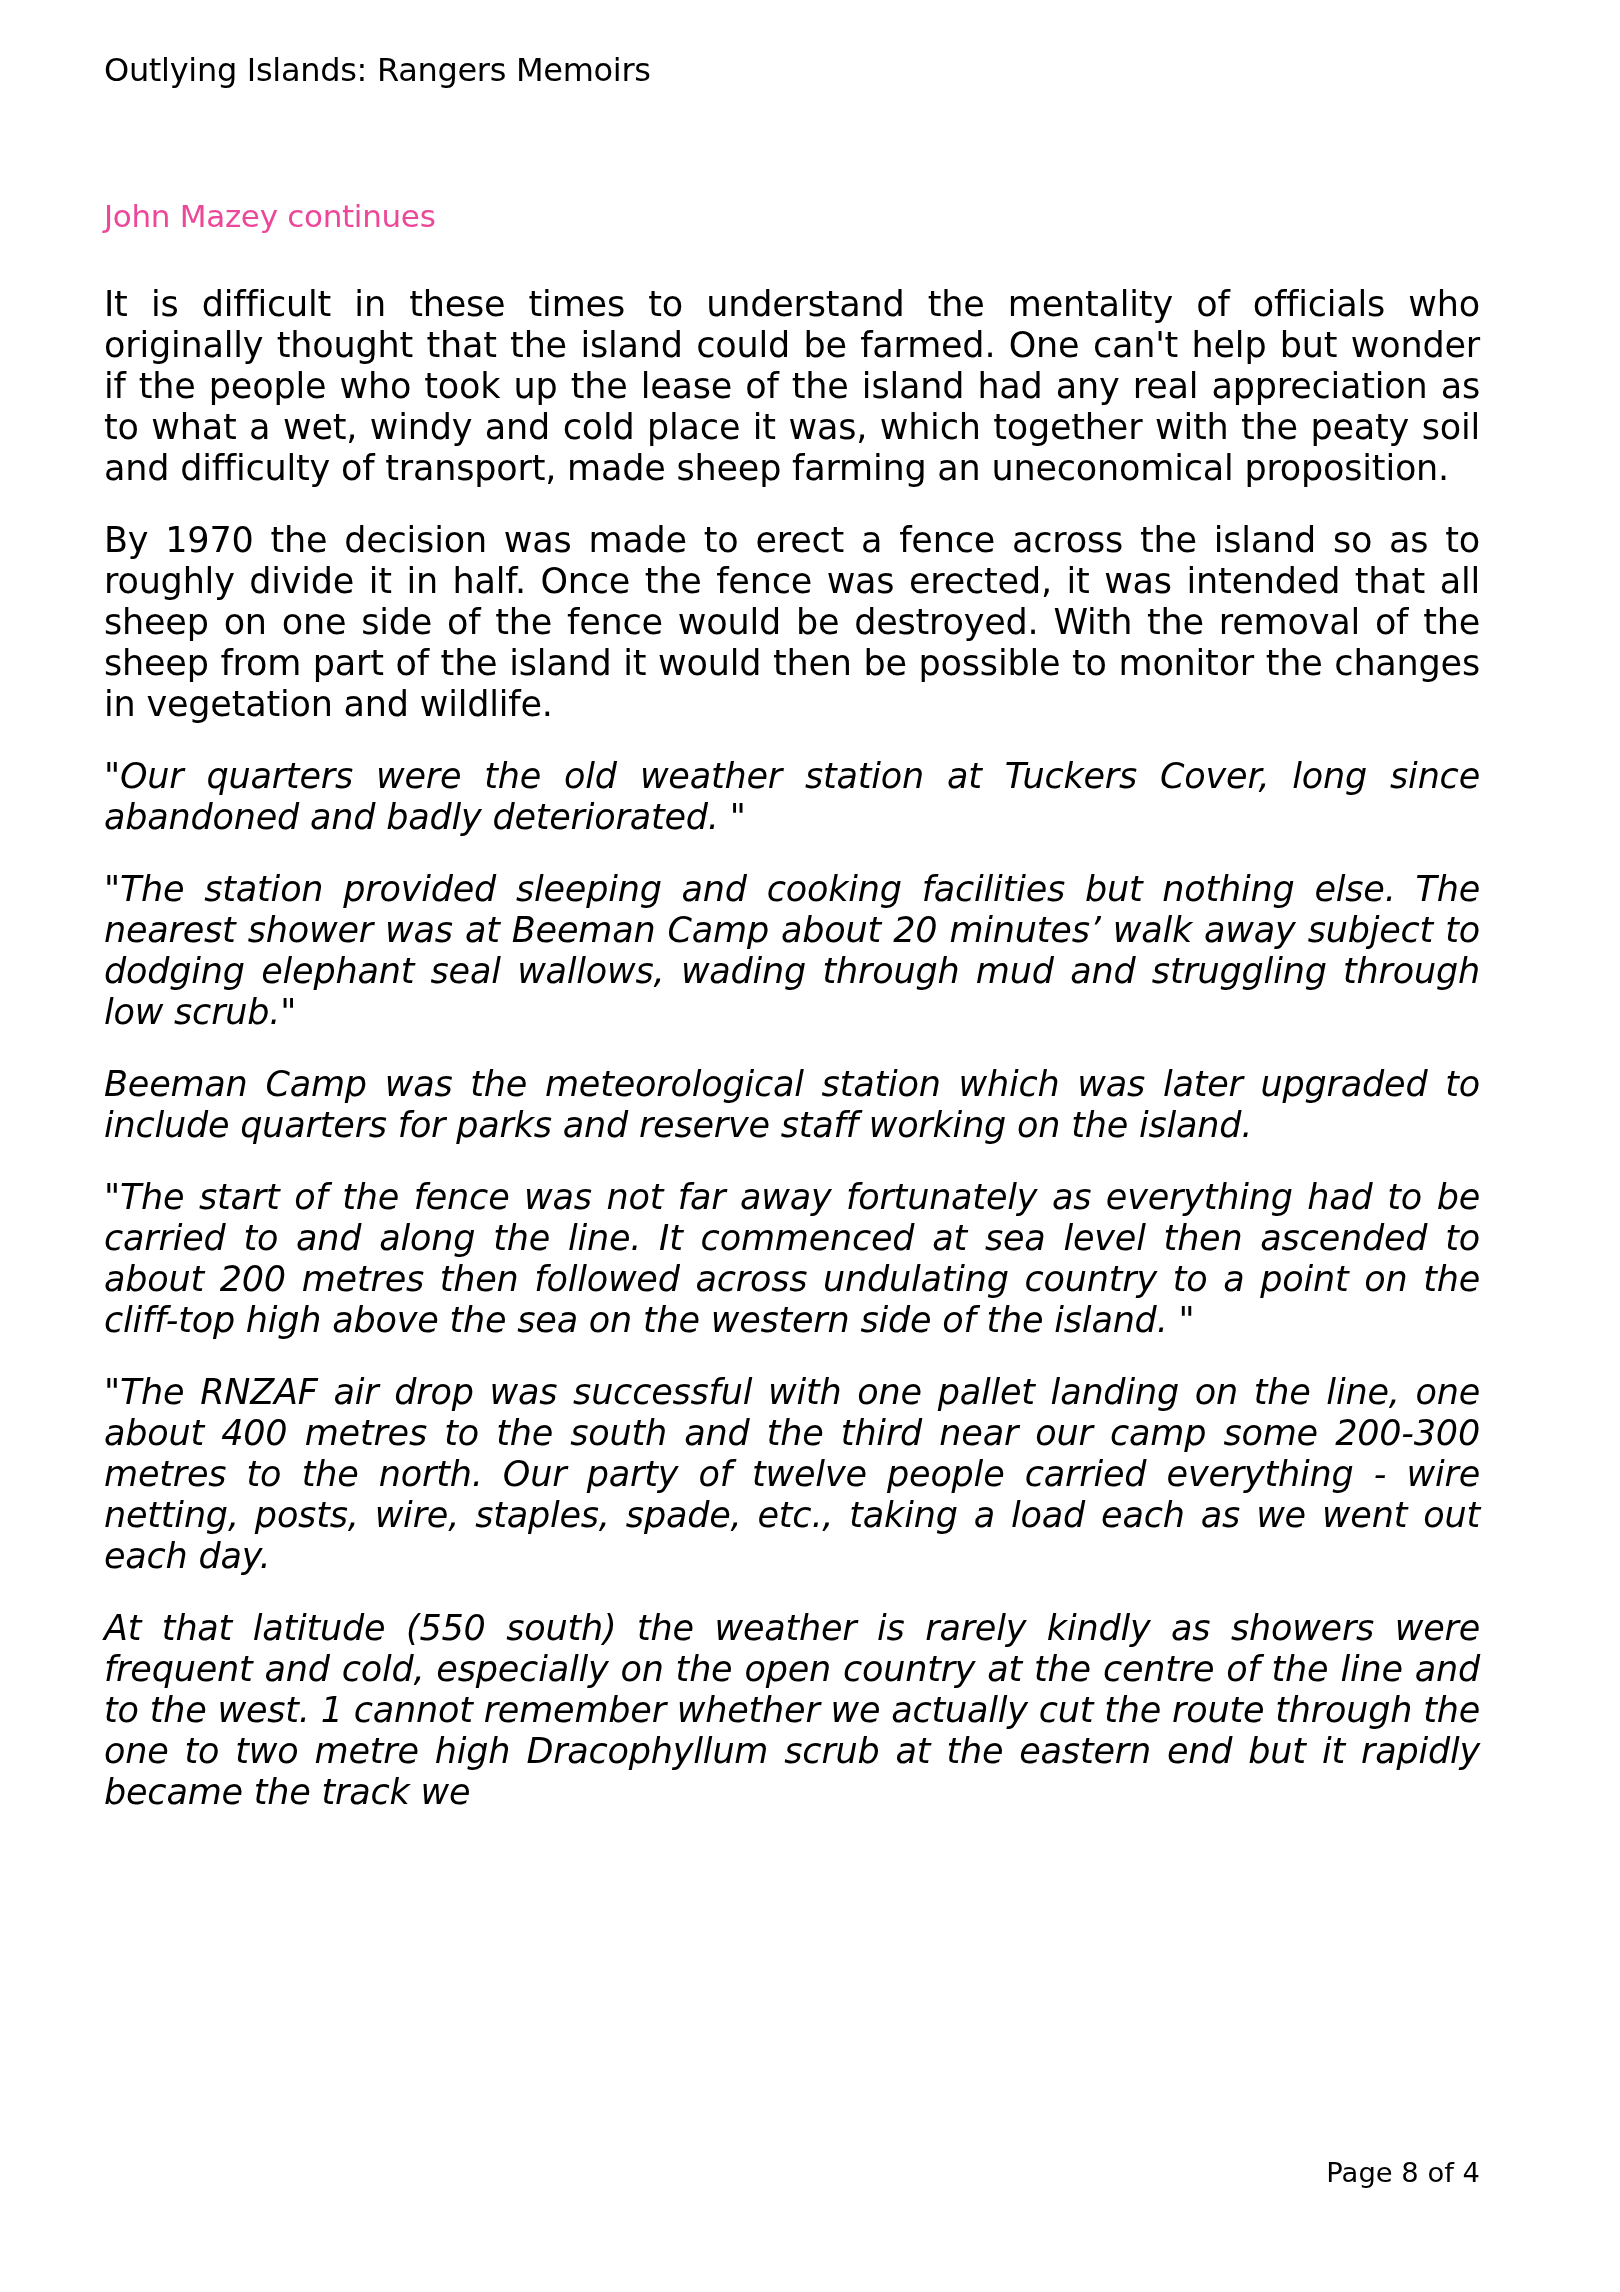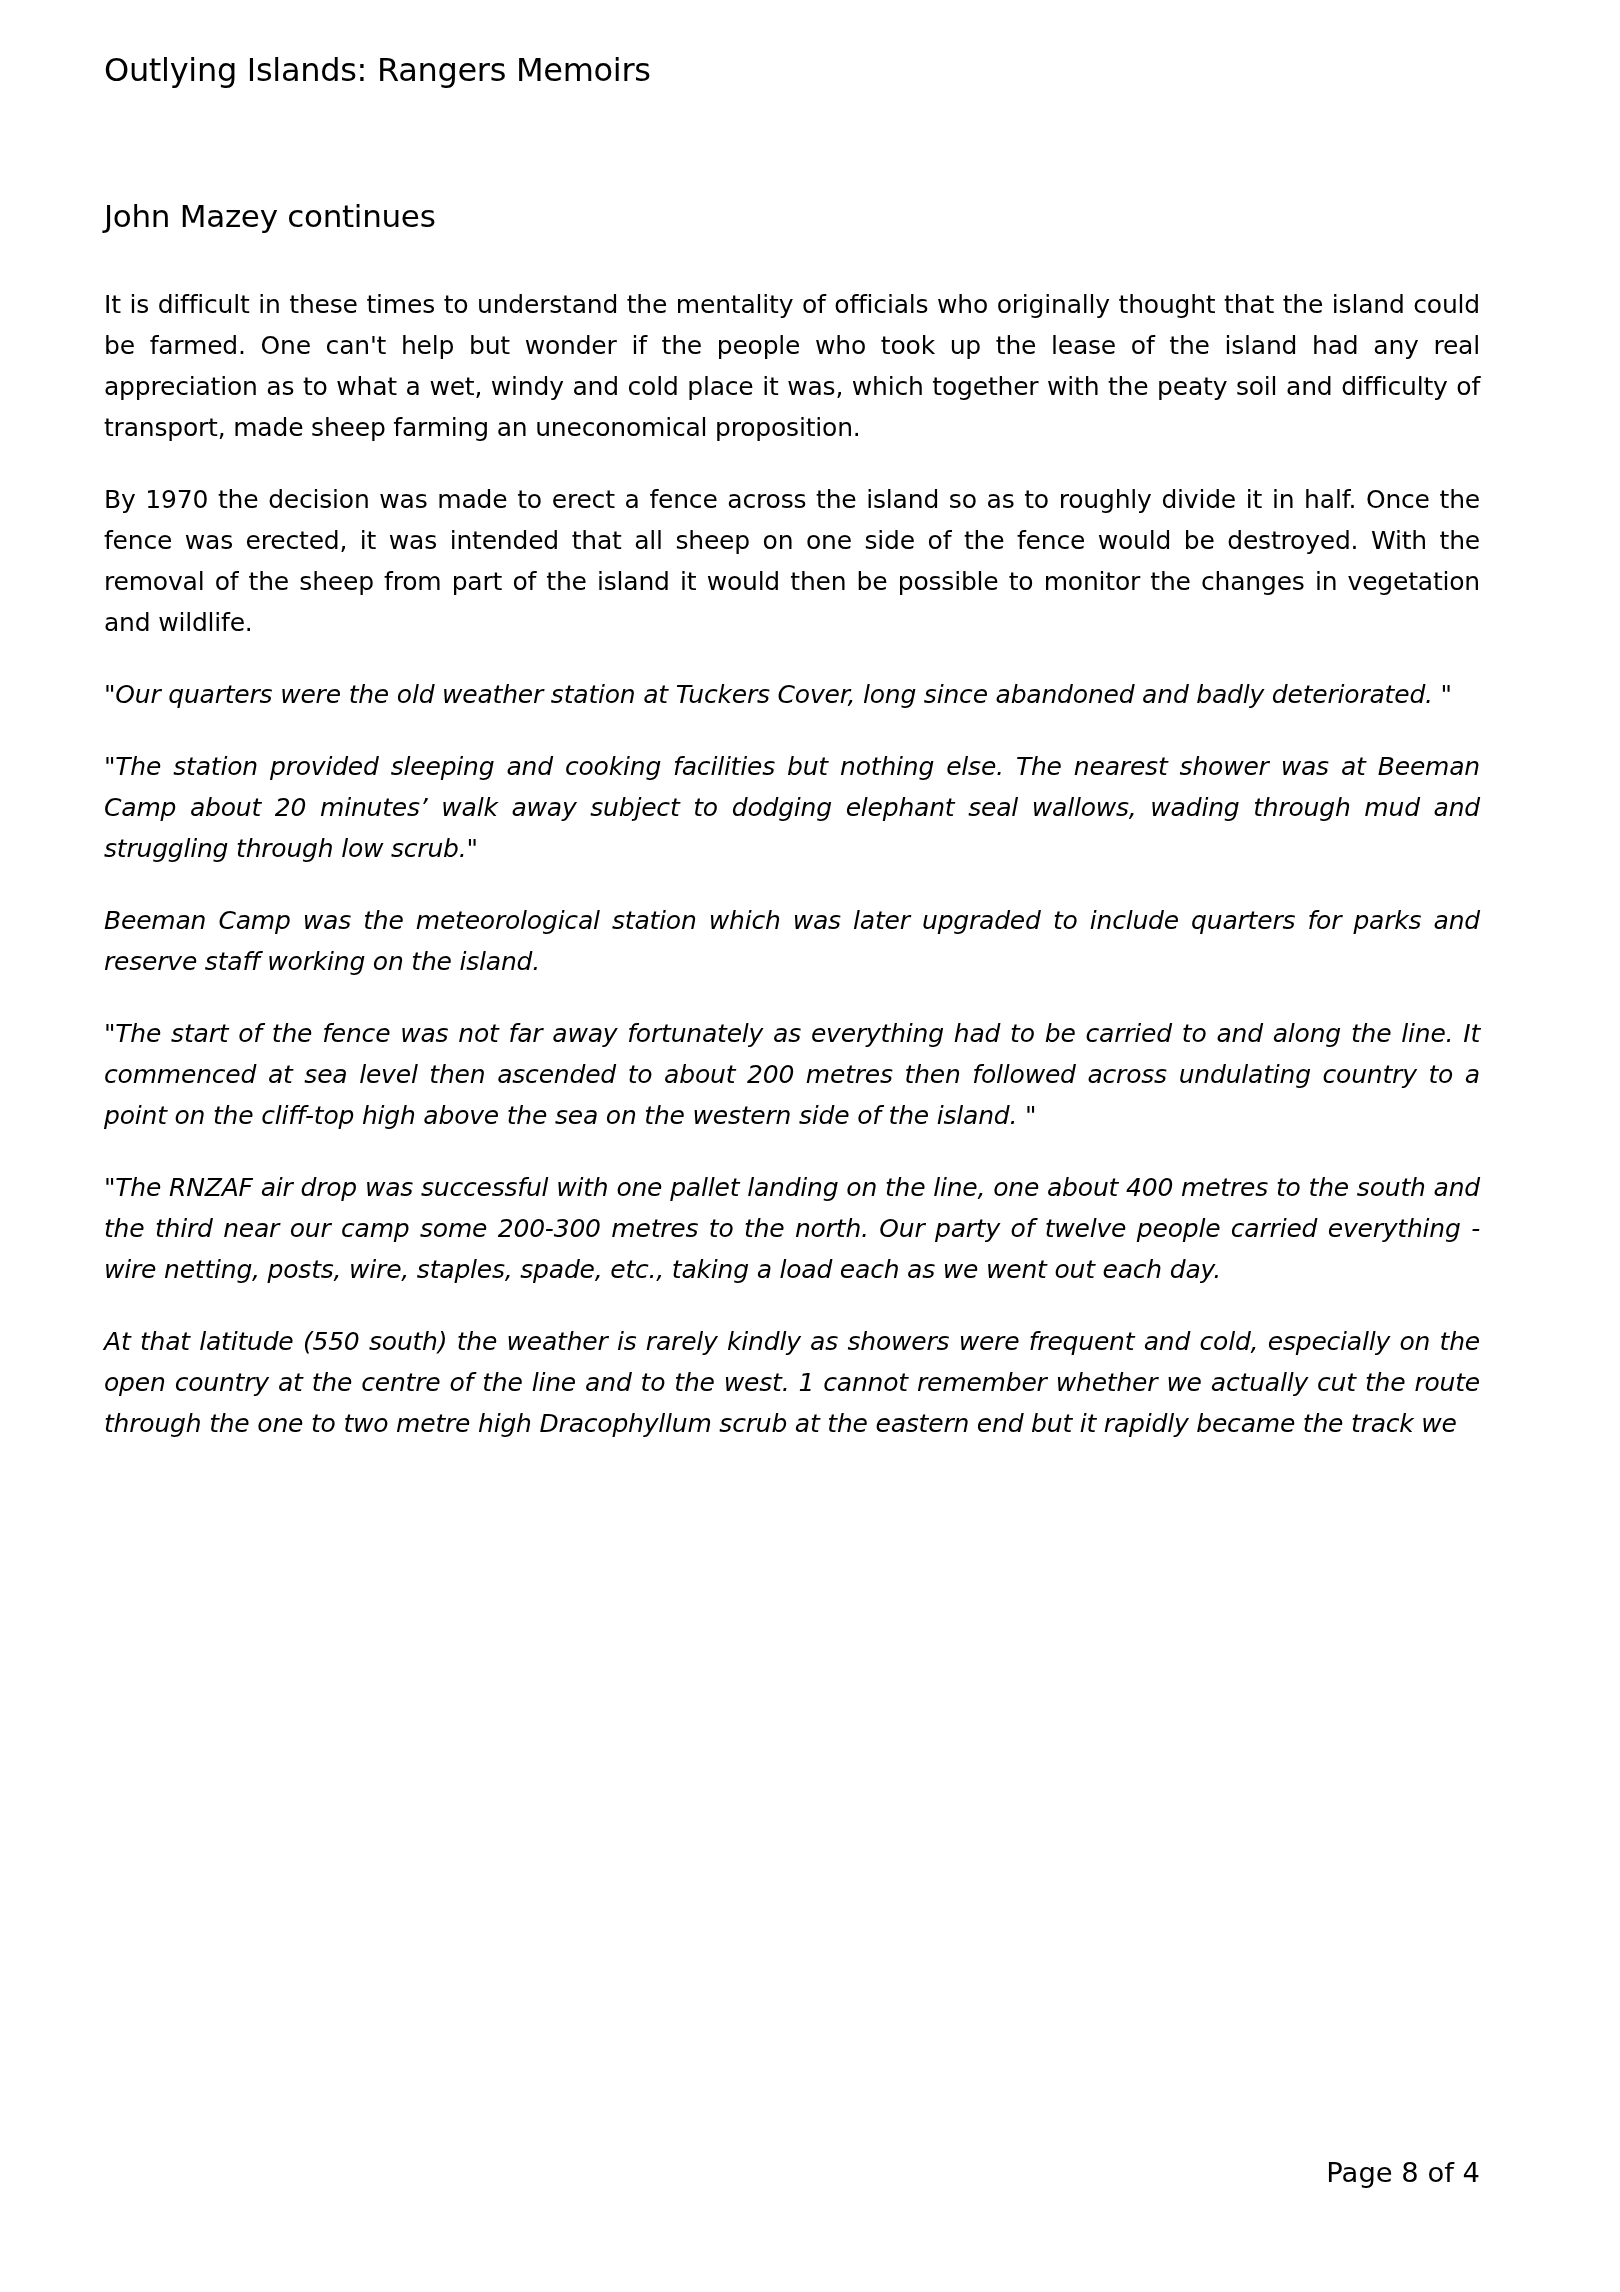--- a/index.html
+++ b/index.html
@@ -27,21 +27,21 @@
     margin: 0;
   }
   .section-heading {
     font-size: 31px;
     font-weight: 400;
     letter-spacing: -0.3px;
     line-height: 37px;
     margin: 108px 0 49px 0;
   }
   .para {
-    font-size: 25px;
+    font-size: 35px;
     line-height: 41px;
     letter-spacing: -0.2px;
     text-align: justify;
     margin: 0 0 31px 0;
   }
   .para.italic {
     font-style: italic;
   }
   .page-footer {
     position: absolute;
@@ -52,21 +52,21 @@
     color: #000000;
   }
 </style>
 </head>
 <body>
 
 <div class="page">
 
   <h1 class="doc-title">Outlying Islands: Rangers Memoirs</h1>
 
-  <h2 class="section-heading" style="color: #000000;">John Mazey continues</h2>
+  <h2 class="section-heading" style="color: #ec4899;">John Mazey continues</h2>
 
   <div>
     <p class="para">It is difficult in these times to understand the mentality of officials who originally thought  that the island could be farmed.  One can't help but wonder if the people who took up the lease of the island had any real appreciation as to what a wet, windy and cold place it was, which  together with the peaty soil and difficulty of transport,  made sheep farming an  uneconomical proposition.</p>
     <p class="para">By 1970 the decision was made to erect a fence across the island so as to roughly divide it in  half. Once the fence was erected, it was intended that all sheep on one side of the fence  would be destroyed. With the removal of the sheep from part of the island it would then be  possible to monitor the changes in vegetation and wildlife.</p>
     <p class="para italic">"Our quarters were the old weather station at Tuckers Cover, long since abandoned and badly deteriorated. "</p>
     <p class="para italic">"The station provided sleeping and cooking facilities but nothing else. The nearest shower was at Beeman Camp about 20 minutes’ walk away subject to dodging elephant seal wallows, wading through mud and struggling through low scrub."</p>
     <p class="para italic">Beeman Camp was the meteorological station which was later upgraded to include quarters for parks and reserve staff working on the island.</p>
     <p class="para italic">"The start of the fence was not far away fortunately as everything had to be carried to and along the line. It commenced at sea level then ascended to about 200 metres then followed across undulating country to a point on the cliff-top high above the sea on the western side of the island. "</p>
     <p class="para italic">"The RNZAF air drop was successful with one pallet landing on the line, one about 400 metres to the south and the third near our camp some 200-300 metres to the north. Our party of twelve people carried everything - wire netting, posts, wire, staples, spade, etc., taking a load each as we went out each day.</p>
     <p class="para italic">At that latitude (550 south) the weather is rarely kindly as showers were frequent and cold, especially on the open country at the centre of the line and to the west. 1 cannot remember whether we actually cut the route through the one to two metre high Dracophyllum scrub at the eastern end but it rapidly became the track we</p>

